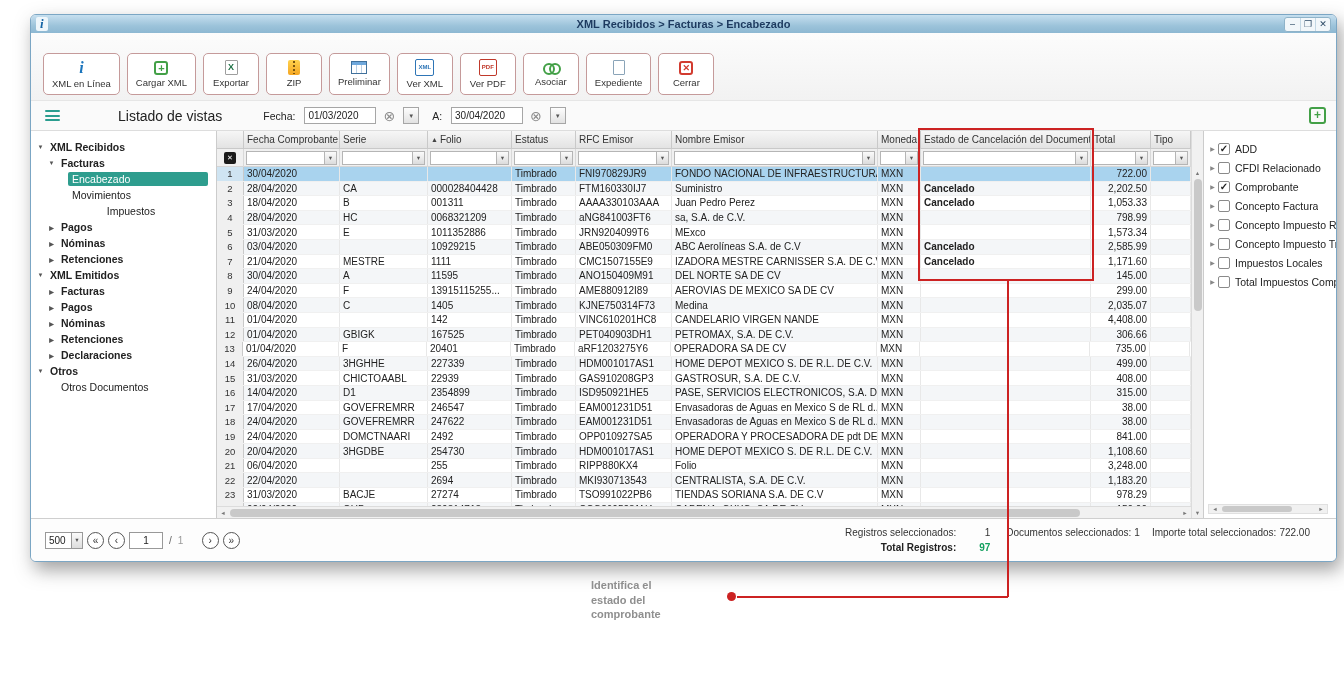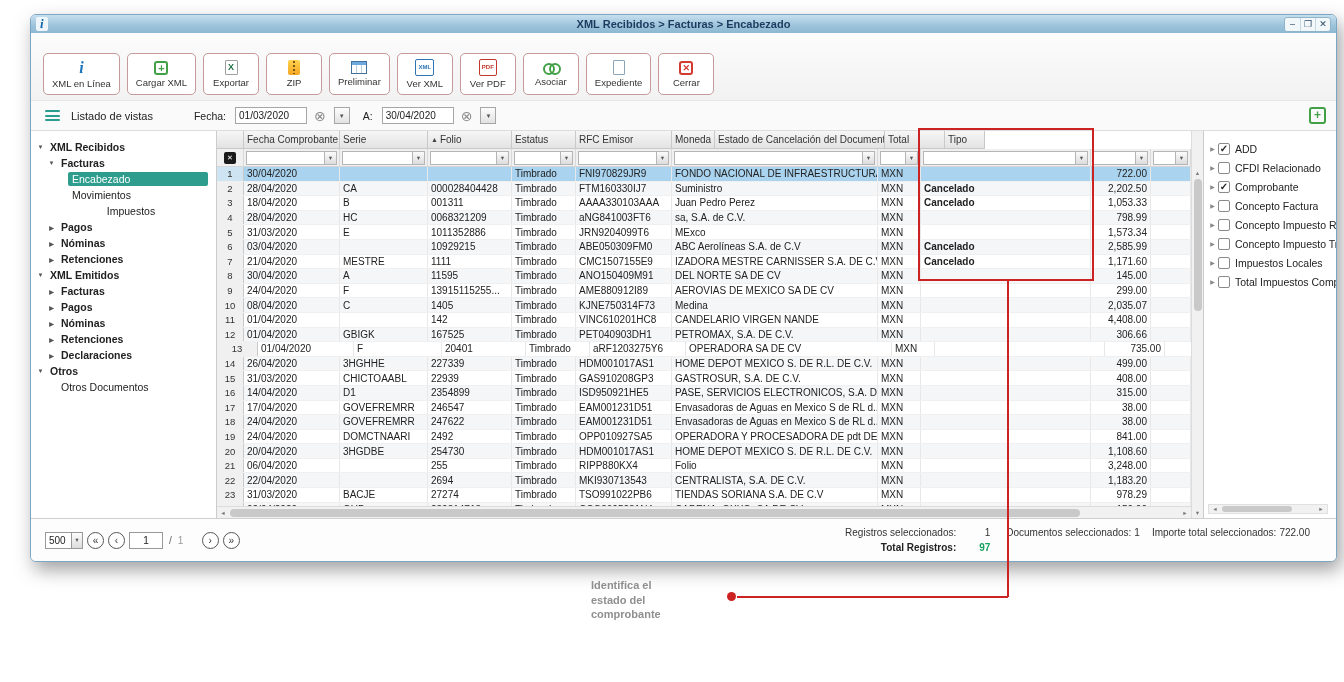--- a/index.html
+++ b/index.html
@@ -32,21 +32,21 @@
   .associate-icon::before{left:0;}
   .associate-icon::after{left:6px;}
   .file-record-icon{width:12px;height:15px;border:1px solid #8aa4b8;background:#fff;border-radius:1px;padding:2px;}
   .file-record-icon::before{content:"";display:block;height:100%;background:repeating-linear-gradient(180deg,#5b9bd5 0 1.5px,transparent 1.5px 3.5px);}
   .close-icon{width:14px;height:14px;border:2px solid #d23b2f;border-radius:3px;color:#d23b2f;font-weight:bold;font-size:9px;line-height:10px;text-align:center;}
 
   
   .filterbar{height:30px;background:#fafafa;border-bottom:1px solid #dddddd;display:flex;align-items:center;padding:0 10px 0 14px;gap:5px;flex:0 0 auto;}
   .hamburger-icon{width:15px;height:11px;display:flex;flex-direction:column;justify-content:space-between;margin-right:6px;cursor:pointer;}
   .hamburger-icon i{display:block;height:2px;background:#2a9d8f;border-radius:1px;}
-  .views-label{font-size:11px;color:#222;margin-right:28px;}
+  .views-label{font-size:14px;color:#222;margin-right:28px;margin-left:47px;}
   .date-label{font-size:10.5px;color:#222;margin:0 4px 0 8px;}
   .date-box{width:72px;height:17px;border:1px solid #a6a6a6;font-size:10px;color:#222;padding:0 3px;font-family:inherit;}
   .clear-btn{font-size:14px;color:#8c8c8c;line-height:14px;cursor:pointer;margin-left:2px;}
   .drop-btn{width:16px;height:17px;border:1px solid #a6a6a6;background:linear-gradient(#fdfdfd,#e2e2e2);font-size:6px;color:#555;display:flex;align-items:center;justify-content:center;margin-left:3px;cursor:pointer;}
   .add-view-btn{margin-left:auto;width:17px;height:17px;border:2px solid #43a047;border-radius:3px;color:#43a047;font-weight:bold;font-size:12px;line-height:12px;text-align:center;cursor:pointer;}
 
   
   .main{flex:1;display:flex;min-height:0;}
   .sidebar{width:186px;border-right:1px solid #cccccc;padding-top:8px;overflow:hidden;flex:0 0 auto;background:#fff;}
   .tree-item{display:flex;align-items:center;height:16px;font-size:10.5px;color:#222;cursor:pointer;}
@@ -277,20 +277,23 @@
             <div class="gh-cell col-folio" style="width: 84px;">
               <span class="sort-arrow">▲</span>
               <span>Folio</span>
             </div>
             <div class="gh-cell col-estatus" style="width: 64px;">
               <span>Estatus</span>
             </div>
             <div class="gh-cell col-rfc" style="width: 96px;">
               <span>RFC Emisor</span>
             </div>
+            <div class="gh-cell col-nombre" style="width: 206px;">
+              <span>Nombre Emisor</span>
+            </div>
             <div class="gh-cell col-moneda" style="width: 43px;">
               <span>Moneda</span>
             </div>
             <div class="gh-cell col-estado" style="width: 170px;">
               <span>Estado de Cancelación del Documento</span>
             </div>
             <div class="gh-cell col-total" style="width: 60px;">
               <span>Total</span>
             </div>
             <div class="gh-cell col-tipo" style="width: 40px;">
@@ -503,21 +506,21 @@
               <div class="g-cell col-folio" style="width: 84px;">167525</div>
               <div class="g-cell col-estatus" style="width: 64px;">Timbrado</div>
               <div class="g-cell col-rfc" style="width: 96px;">PET040903DH1</div>
               <div class="g-cell col-nombre" style="width: 206px;">PETROMAX, S.A. DE C.V.</div>
               <div class="g-cell col-moneda" style="width: 43px;">MXN</div>
               <div class="g-cell col-estado" style="width: 170px;"></div>
               <div class="g-cell col-total" style="width: 60px;">306.66</div>
               <div class="g-cell col-tipo" style="width: 40px;"></div>
             </div>
             <div class="g-row">
-              <div class="g-cell col-num" style="width: 41px;">13</div>
+              <div class="g-cell col-num" style="width: 26px;">13</div>
               <div class="g-cell col-fecha" style="width: 96px;">01/04/2020</div>
               <div class="g-cell col-serie" style="width: 88px;">F</div>
               <div class="g-cell col-folio" style="width: 84px;">20401</div>
               <div class="g-cell col-estatus" style="width: 64px;">Timbrado</div>
               <div class="g-cell col-rfc" style="width: 96px;">aRF1203275Y6</div>
               <div class="g-cell col-nombre" style="width: 206px;">OPERADORA SA DE CV</div>
               <div class="g-cell col-moneda" style="width: 43px;">MXN</div>
               <div class="g-cell col-estado" style="width: 170px;"></div>
               <div class="g-cell col-total" style="width: 60px;">735.00</div>
               <div class="g-cell col-tipo" style="width: 40px;"></div>

